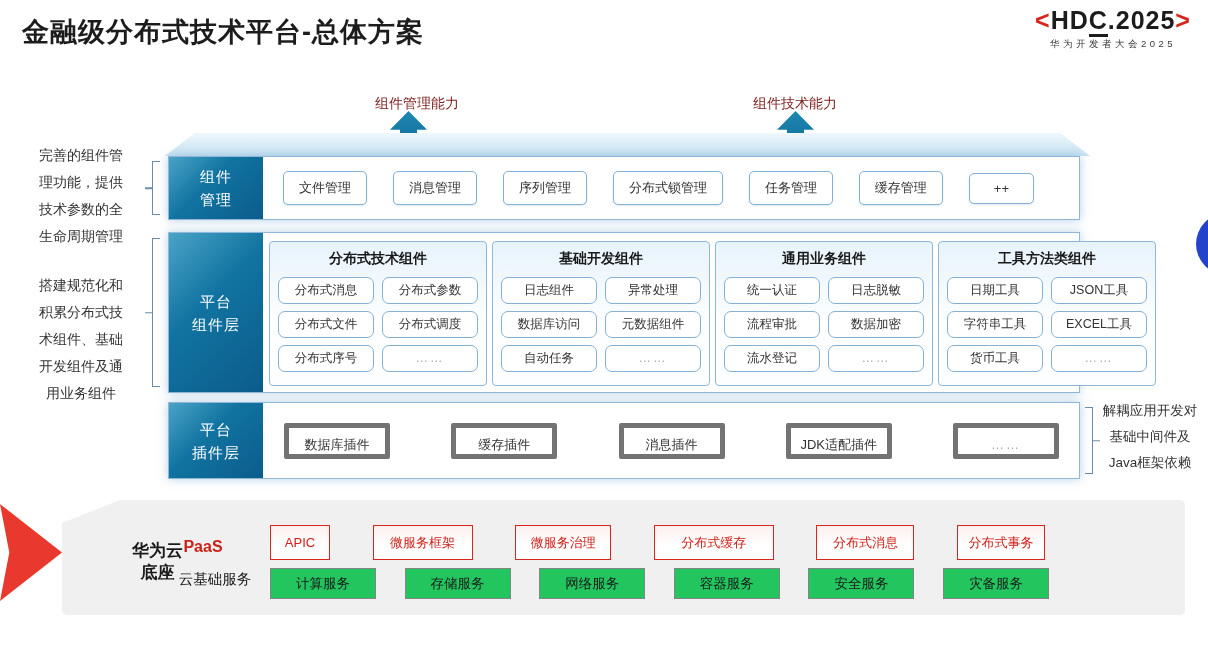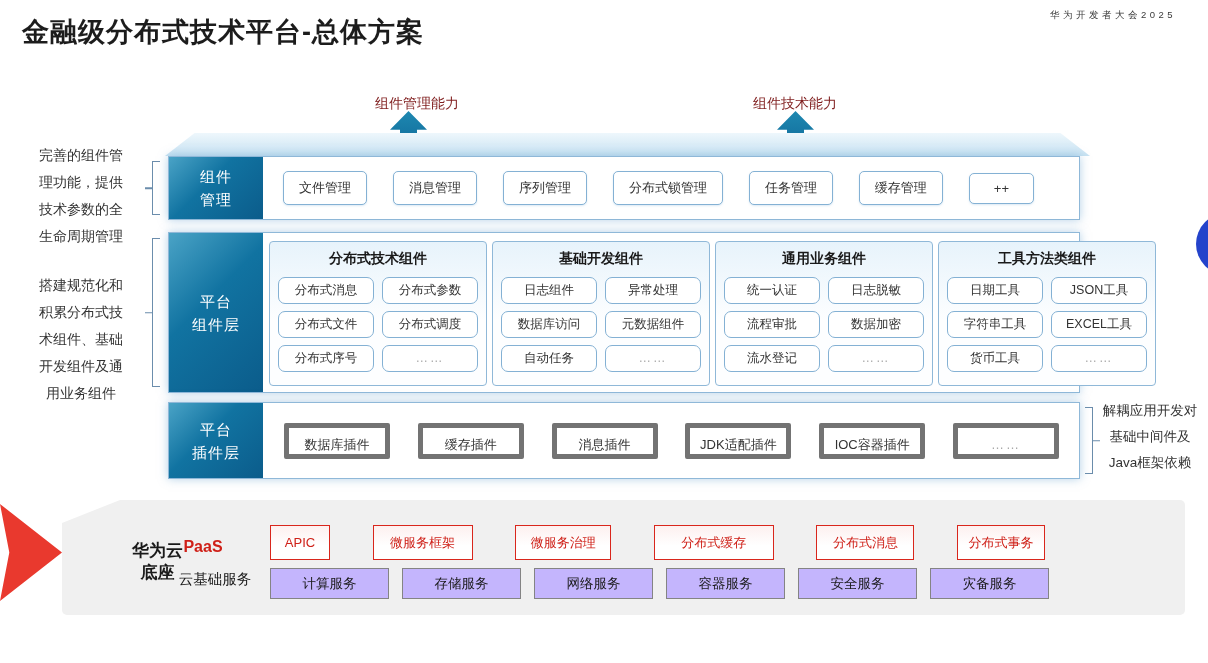--- a/index.html
+++ b/index.html
@@ -115,32 +115,33 @@
     height:35px; border:1px solid #d9261c; background:linear-gradient(180deg,#fdf0ef 0%,#ffffff 60%);
     color:#cf2018; font-size:13px; display:flex; align-items:center; justify-content:center;
     white-space:nowrap;
   }
   .box-db {
     height:35px; border:1px solid #808080; background:#ffffff; color:#1a1a1a; font-size:13px;
     display:flex; align-items:center; justify-content:center; white-space:nowrap;
   }
   .iaas-row { display:flex; justify-content:space-between; align-items:center; }
   .box-gray-b {
-    width:119px; height:31px; line-height:29px; text-align:center;
-    border:1px solid #848484; background:#c4b5fd; font-size:13.5px; color:#1a1a1a; white-space:nowrap;
+    width:106px; height:31px; line-height:29px; text-align:center;
+    border:1px solid #848484; background:#22c55e; font-size:13.5px; color:#1a1a1a; white-space:nowrap;
   }
   .w-apic{width:60px;} .w-msf{width:100px;} .w-msg2{width:96px;} .w-cache{width:120px;}
   .w-msg{width:98px;} .w-tx{width:88px;} .w-db{width:161px;}
 </style>
 </head>
 <body>
 
 <div class="abs page-title">金融级分布式技术平台-总体方案</div>
 
 <div class="abs hdc-logo">
+  <div class="hdc-line1"><span class="hdc-bracket">&lt;</span><span>HD</span><span class="hdc-underline">C</span><span>.2025</span><span class="hdc-bracket">&gt;</span></div>
   <div class="hdc-sub">华为开发者大会2025</div>
 </div>
 
 <div class="abs cap-label" style="left:369px; top:95px;">组件管理能力</div>
 <div class="abs block-arrow" style="left:390px; top:111px;"></div>
 <div class="abs cap-label" style="left:747px; top:95px;">组件技术能力</div>
 <div class="abs block-arrow" style="left:777px; top:111px;"></div>
 
 <div class="abs roof"></div>
 
@@ -229,21 +230,20 @@
 </div>
 
 <div class="abs row-section" style="top:402px; height:77px;">
   <div class="row-label">平台
 插件层</div>
   <div class="row3-items">
     <div class="box-gray3">数据库插件</div>
     <div class="box-gray3">缓存插件</div>
     <div class="box-gray3">消息插件</div>
     <div class="box-gray3">JDK适配插件</div>
-    <div class="box-gray3">IOC容器插件</div>
     <div class="box-gray3 dots">……</div>
   </div>
 </div>
 
 <div class="abs side-note note-right" style="left:1094px; top:398px; width:112px;">解耦应用开发对
 基础中间件及
 Java框架依赖</div>
 
 <div class="abs blue-circle"></div>
 

